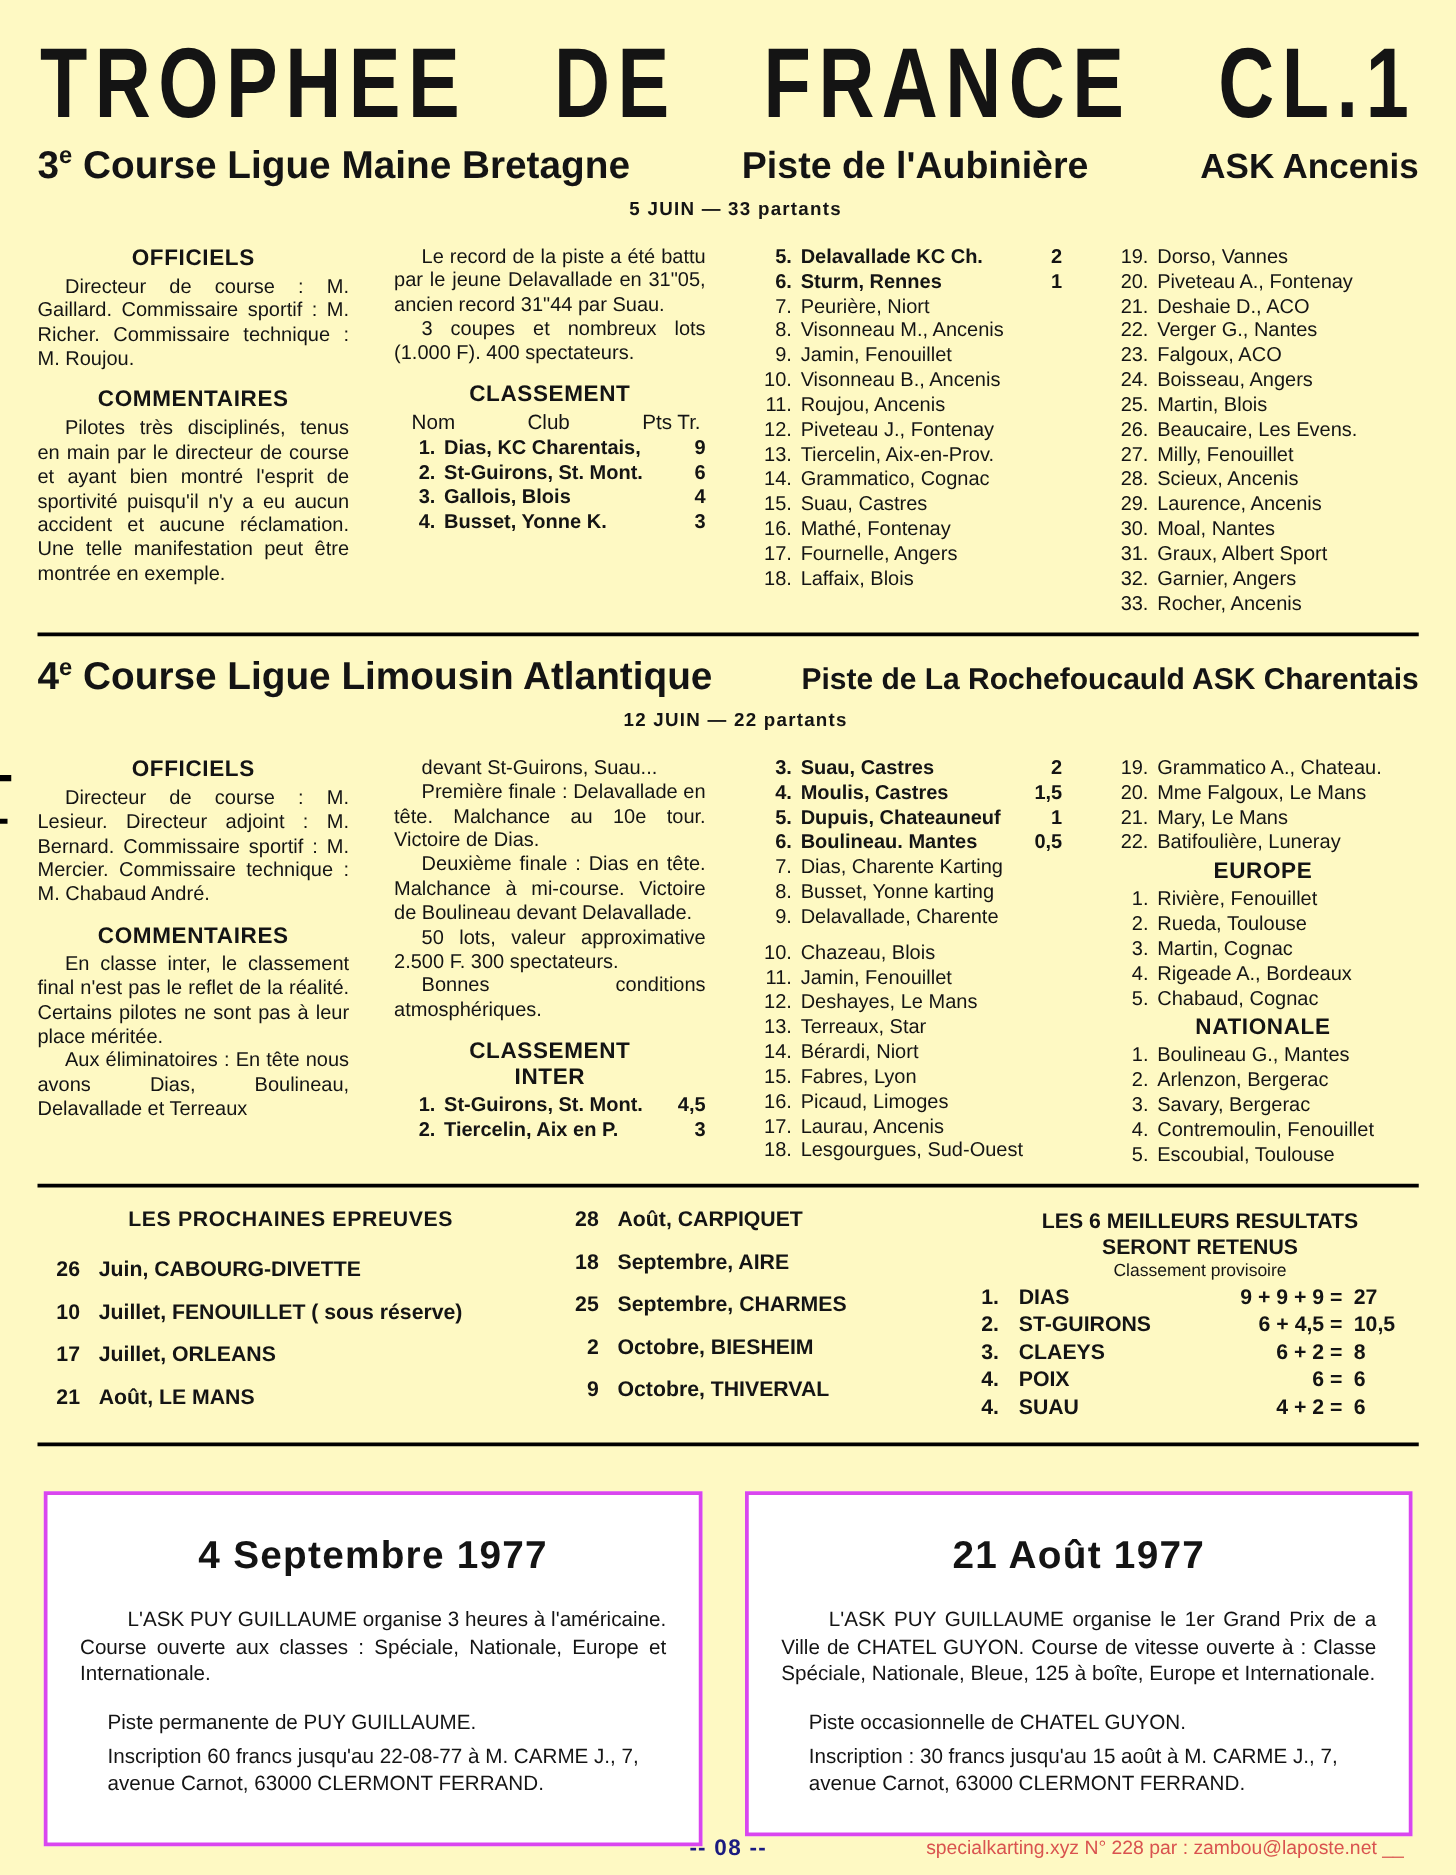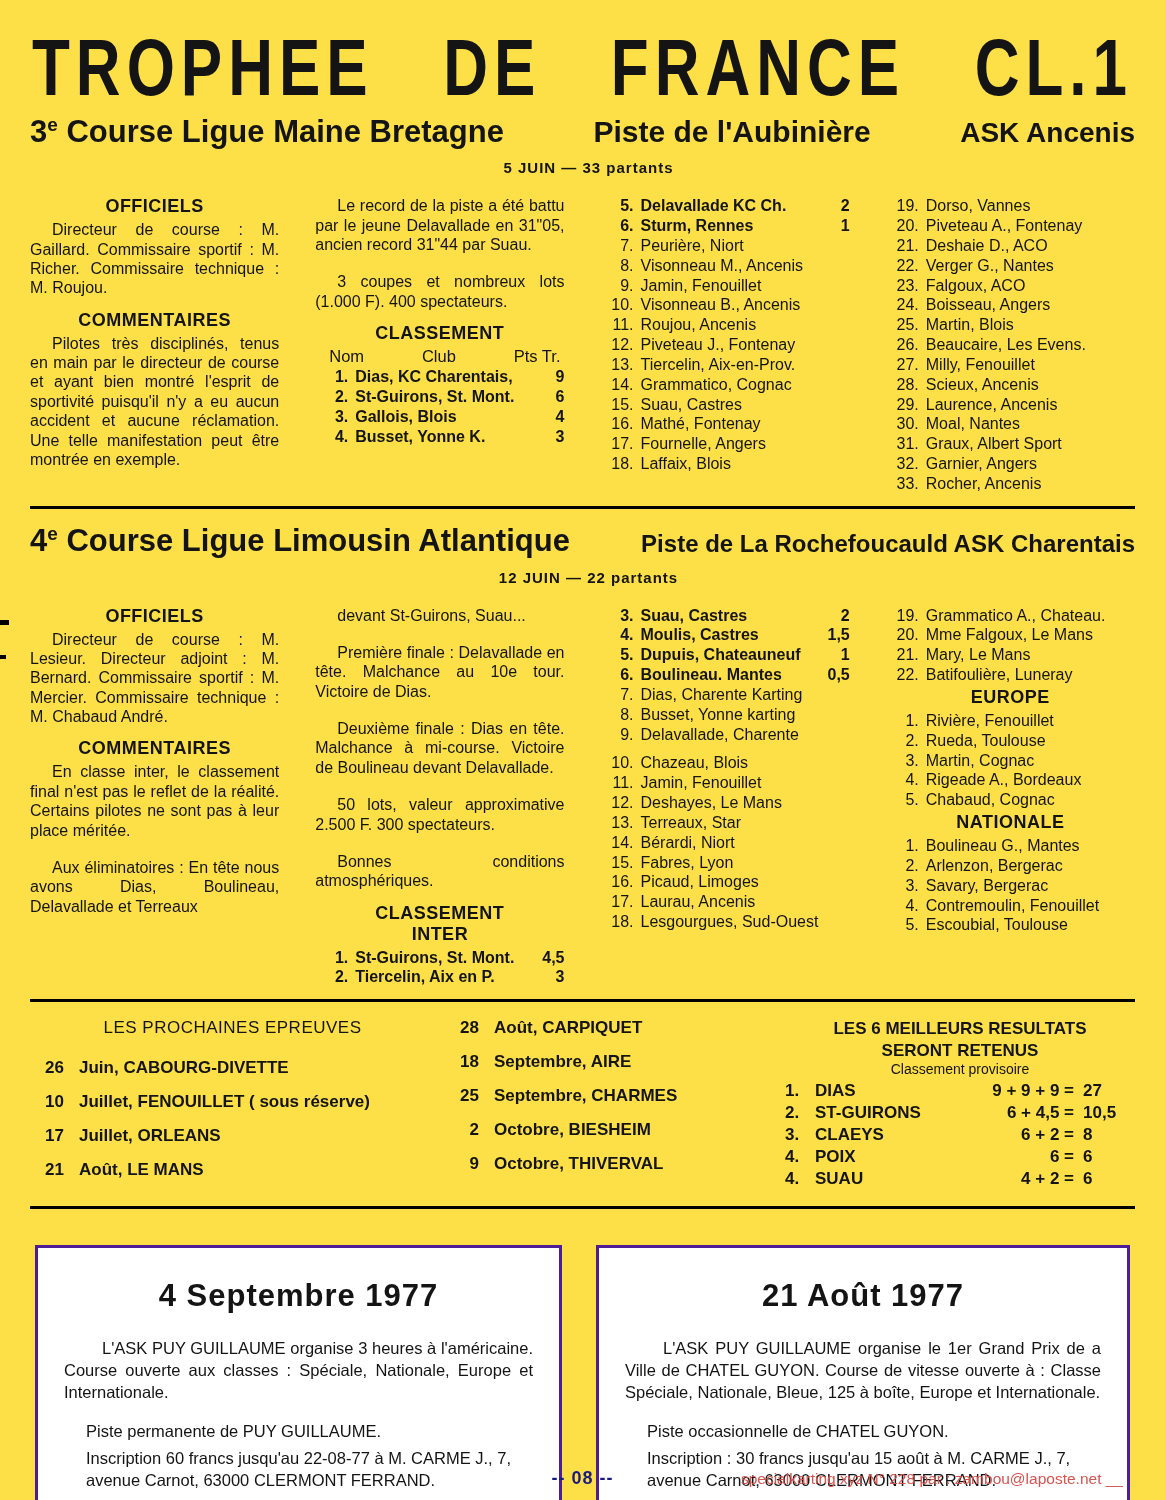--- a/index.html
+++ b/index.html
@@ -1,18 +1,18 @@
 <!DOCTYPE html>
 <html><head>
 <meta charset="utf-8">
 <style>
   html,body { margin:0; padding:0; background:#888; }
   .page {
     position:relative; width:1165px; height:1500px; margin:0 auto;
-    background:#fde047; overflow:hidden;
+    background:#fef9c3; overflow:hidden;
     font-family:"Liberation Sans", sans-serif; color:#141414;
   }
   
   .main-title {
     display:flex; justify-content:space-between; align-items:baseline;
     margin:26px 32px 22px 32px; height:66px; line-height:66px;
     font-size:62px; font-weight:bold; letter-spacing:6px; white-space:nowrap;
     transform:scaleY(1.28); transform-origin:center top;
   }
   
@@ -29,52 +29,52 @@
   .date-line { text-align:center; font-weight:bold; font-size:15px;
                letter-spacing:1px; margin-top:9px;padding-left:12px; }
   
   .cols { display:flex; gap:36px; margin:20px 30px 0 30px; }
   .col  { flex:1; min-width:0; }
   .sec-head { text-align:center; font-weight:bold; font-size:18px;
               letter-spacing:.5px; margin:0 0 3px 0; }
   .sec-head.spaced { margin-top:12px; }
   .para { font-size:16px; line-height:1.21; text-align:justify;
           text-indent:22px; margin:0; }
-  .para + .para { margin-top:18px; }
+  .para + .para { margin-top:0; }
   
   .entry { display:flex; font-size:16px; line-height:1.24; }
   .enum  { flex:none; width:33px; text-align:right; padding-right:7px; }
   .etext { flex:1; white-space:nowrap; overflow:visible; }
   .epts  { flex:none; min-width:26px; text-align:right; }
   .epts:empty { min-width:0; }
   .entry.bold { font-weight:bold; }
   .entry.gap-top { margin-top:9px; }
   .cls-header { display:flex; justify-content:space-between; font-size:16.5px;
                 padding:0 4px 1px 14px; }
   
   .rule { height:3px; background:#000; margin:12px 30px 0 30px; }
   
   .events { display:flex; margin:16px 30px 12px 30px; }
   .ev-col1 { width:365px; flex:none; }
   .ev-col2 { width:330px; flex:none; padding-left:50px; box-sizing:border-box; }
   .ev-col3 { flex:1; padding-left:60px; box-sizing:border-box; }
-  .ev-title { text-align:center; font-weight:normal; font-size:17px;
+  .ev-title { text-align:center; font-weight:bold; font-size:17px;
               margin-bottom:20px; letter-spacing:.5px; }
   .ev { display:flex; font-weight:bold; font-size:17px; margin-bottom:14px; }
   .ev-day { flex:none; width:34px; text-align:right; padding-right:15px; }
   .res-title { text-align:center; font-weight:bold; font-size:17px; line-height:1.25; }
   .res-sub   { text-align:center; font-weight:normal; font-size:14px; margin-bottom:3px; }
   .res { display:flex; font-weight:bold; font-size:17px; line-height:1.3; }
   .r-rank { flex:none; width:30px; }
   .r-name { flex:none; width:150px; }
   .r-calc { flex:1; text-align:right; padding-right:9px; }
   .r-total{ flex:none; width:52px; }
   
   .boxes { display:flex; gap:34px; margin:36px 35px 0 35px; align-items:flex-start; }
-  .box { border:3px solid #4c1d95; box-sizing:border-box; background:#fff; }
+  .box { border:3px solid #d946ef; box-sizing:border-box; background:#fff; }
   .box.left  { width:527px; height:284px; }
   .box.right { flex:1;      height:276px; }
   .box-inner { padding:16px 26px 0 26px; }
   .box-title { text-align:center; font-weight:bold; font-size:31px;
                margin:14px 0 24px 0; letter-spacing:1px; }
   .box p { font-size:16.5px; line-height:1.33; text-align:justify; margin:0; }
   .box p.lead  { text-indent:38px; }
   .box p.inset { padding-left:22px; text-align:left; }
   .box p.mt { margin-top:17px; }
   .box p.mt-sm { margin-top:5px; }

